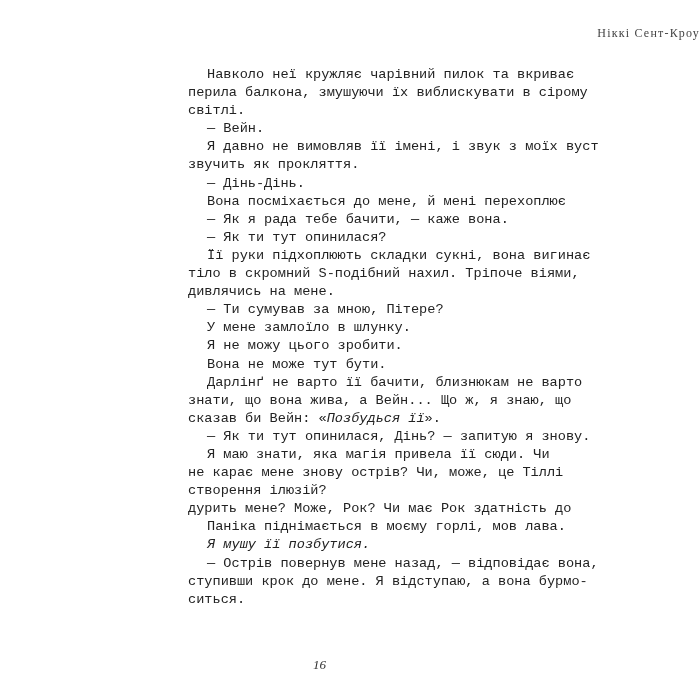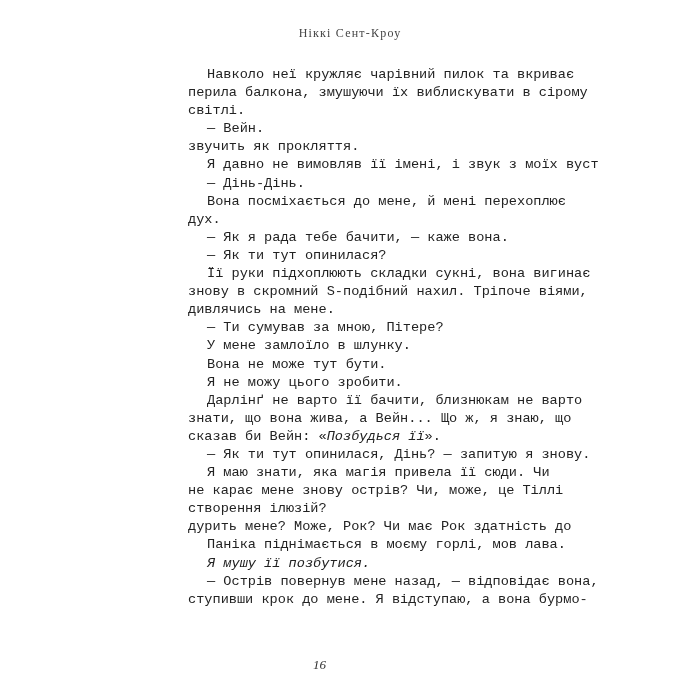--- a/index.html
+++ b/index.html
@@ -13,21 +13,21 @@
     position: relative;
     overflow: hidden;
     font-family: "Liberation Serif", "DejaVu Serif", serif;
     color: #222222;
   }
   .running-head {
     position: absolute;
     top: 26px;
     left: 0;
     width: 700px;
-    text-align: center;
+    text-align: right;
     font-size: 12px;
     letter-spacing: 1.2px;
     color: #444444;
   }
   .text-block {
     position: absolute;
     top: 66px;
     left: 188px;
     width: 324px;
     font-size: 13.6px;
@@ -59,41 +59,41 @@
 </head>
 <body>
 
 <div class="running-head">Ніккі Сент-Кроу</div>
 
 <div class="text-block">
   <span class="line indent justify">Навколо неї кружляє чарівний пилок та вкриває</span>
   <span class="line justify">перила балкона, змушуючи їх виблискувати в сірому</span>
   <span class="line">світлі.</span>
   <span class="line indent">— Вейн.</span>
+  <span class="line indent justify">Я давно не вимовляв її імені, і звук з моїх вуст</span>
   <span class="line">звучить як прокляття.</span>
-  <span class="line indent justify">Я давно не вимовляв її імені, і звук з моїх вуст</span>
   <span class="line indent">— Дінь-Дінь.</span>
   <span class="line indent justify">Вона посміхається до мене, й мені перехоплює</span>
-  <span class="line">дух.</span>
   <span class="line indent">— Як я рада тебе бачити, — каже вона.</span>
   <span class="line indent">— Як ти тут опинилася?</span>
   <span class="line indent justify">Її руки підхоплюють складки сукні, вона вигинає</span>
-  <span class="line justify">знову в скромний S-подібний нахил. Тріпоче віями,</span>
+  <span class="line justify">тіло в скромний S-подібний нахил. Тріпоче віями,</span>
   <span class="line">дивлячись на мене.</span>
   <span class="line indent">— Ти сумував за мною, Пітере?</span>
   <span class="line indent">У мене замлоїло в шлунку.</span>
+  <span class="line indent">Я не можу цього зробити.</span>
   <span class="line indent">Вона не може тут бути.</span>
-  <span class="line indent">Я не можу цього зробити.</span>
   <span class="line indent justify">Дарлінґ не варто її бачити, близнюкам не варто</span>
   <span class="line justify">знати, що вона жива, а Вейн... Що ж, я знаю, що</span>
   <span class="line"><span>сказав би Вейн: «</span><span class="it">Позбудься її</span><span>».</span></span>
   <span class="line indent justify">— Як ти тут опинилася, Дінь? — запитую я знову.</span>
   <span class="line indent justify">Я маю знати, яка магія привела її сюди. Чи</span>
   <span class="line justify">не карає мене знову острів? Чи, може, це Тіллі</span>
   <span class="line">створення ілюзій?</span>
   <span class="line justify">дурить мене? Може, Рок? Чи має Рок здатність до</span>
   <span class="line indent">Паніка піднімається в моєму горлі, мов лава.</span>
   <span class="line indent it">Я мушу її позбутися.</span>
   <span class="line indent justify">— Острів повернув мене назад, — відповідає вона,</span>
   <span class="line justify">ступивши крок до мене. Я відступаю, а вона бурмо-</span>
+  <span class="line">ситься.</span>
 </div>
 
 <div class="folio">16</div>
 
 </body></html>

